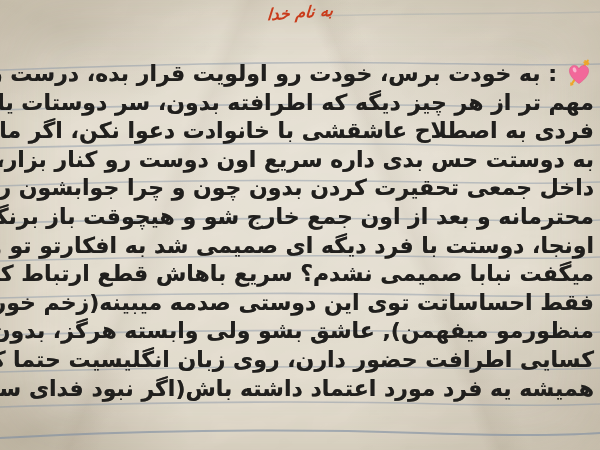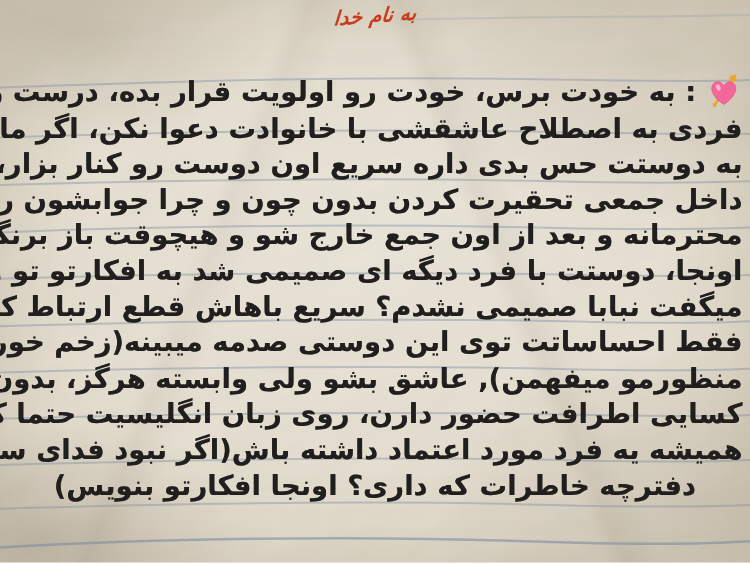--- a/index.html
+++ b/index.html
@@ -100,26 +100,26 @@
       <span class="emoji">
         <svg width="30" height="30" viewBox="0 0 34 34">
           <line x1="27" y1="3" x2="9" y2="29" stroke="#eda62b" stroke-width="2.4" stroke-linecap="round"></line>
           <path d="M23.9,3.2 L27.9,6.0 M22.8,4.8 L26.8,7.6" stroke="#eda62b" stroke-width="1.8" stroke-linecap="round" fill="none"></path>
           <path d="M7.3,31.6 L11.1,30.4 L6.9,27.4 Z" fill="#eda62b"></path>
           <path d="M17 29 C9 23.5 5 17.5 6.4 12.6 C7.5 8.8 11.5 7.3 14.4 9.2 C15.8 10.1 16.6 11.4 17 12.4 C17.4 11.4 18.2 10.1 19.6 9.2 C22.5 7.3 26.5 8.8 27.6 12.6 C29 17.5 25 23.5 17 29 Z" fill="#f2689a" stroke="#e0517f" stroke-width="0.6"></path>
           <ellipse cx="12" cy="13.5" rx="2" ry="3" transform="rotate(-25 12 13.5)" fill="rgba(255,255,255,0.5)"></ellipse>
         </svg>
       </span><span>: به خودت برس، خودت رو اولویت قرار بده، درست رو</span>
     </div>
+    <div class="note-line"><span>مهم تر از هر چیز دیگه که اطرافته بدون، سر دوستات یا</span></div>
     <div class="note-line"><span>فردی به اصطلاح عاشقشی با خانوادت دعوا نکن، اگر مامانت</span></div>
     <div class="note-line"><span>به دوستت حس بدی داره سریع اون دوست رو کنار بزار، اگر</span></div>
     <div class="note-line"><span>داخل جمعی تحقیرت کردن بدون چون و چرا جوابشون رو بده</span></div>
     <div class="note-line"><span>محترمانه و بعد از اون جمع خارج شو و هیچوقت باز برنگرد</span></div>
     <div class="note-line"><span>اونجا، دوستت با فرد دیگه ای صمیمی شد به افکارتو تو و</span></div>
     <div class="note-line"><span>میگفت نبابا صمیمی نشدم؟ سریع باهاش قطع ارتباط کن اخرش</span></div>
     <div class="note-line"><span>فقط احساساتت توی این دوستی صدمه میبینه(زخم خورده ها</span></div>
     <div class="note-line"><span>منظورمو میفهمن), عاشق بشو ولی وابسته هرگز، بدون چه</span></div>
     <div class="note-line"><span>کسایی اطرافت حضور دارن، روی زبان انگلیسیت حتما کار کن،</span></div>
     <div class="note-line"><span>همیشه یه فرد مورد اعتماد داشته باش(اگر نبود فدای سرت</span></div>
-    <div class="note-line"><span>دفترچه خاطرات که داری؟ اونجا افکارتو بنویس)</span></div>
   </div>
 
 </div>
 
 </body></html>

